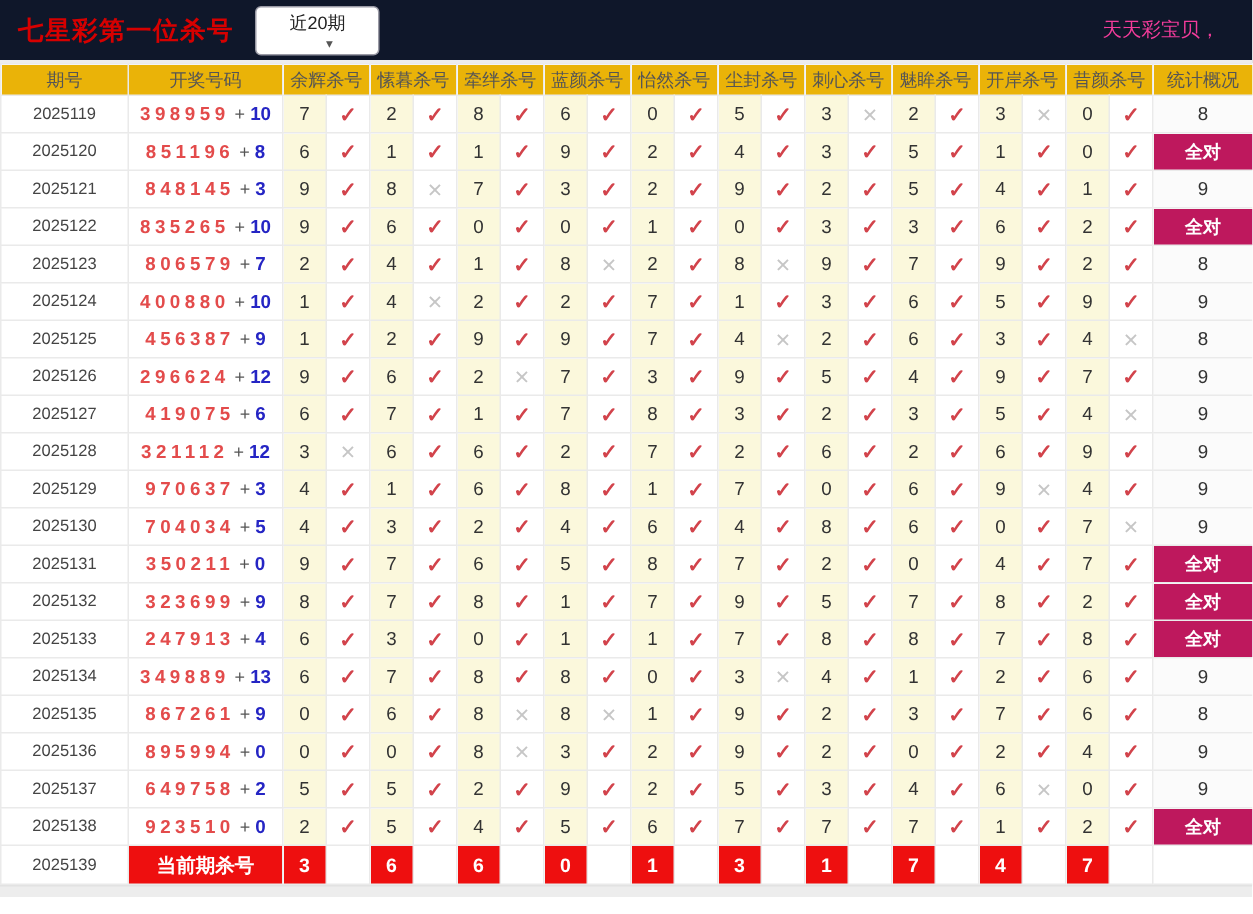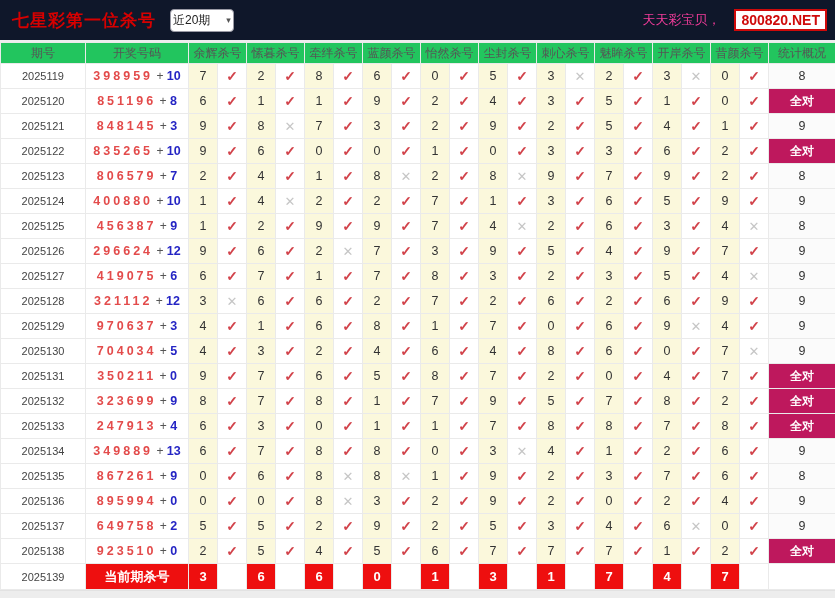--- a/index.html
+++ b/index.html
@@ -2,30 +2,30 @@
 <html><head>
 <meta charset="utf-8">
 <style>
   * { box-sizing: border-box; margin: 0; padding: 0; }
   html,body { width: 835px; background: #fff; font-family: "Liberation Sans", sans-serif; }
   .page { width: 835px; height: 609px; overflow: hidden; background: #fff; }
 
   
   .topbar { height: 42px; display: flex; align-items: center; padding: 0 8px 0 12px; background: #0f172a; border-bottom: 2px solid #ededed; }
   .title { color: #d60000; font-weight: bold; font-size: 17px; letter-spacing: 1px; }
-  .range-select { margin-left: 14px; display: inline-flex; align-items: center; border: 1px solid #9a9aa5; border-radius: 4px; background: #fff; padding: 2px 2px; font-size: 12px; color: #222; cursor: default; }
+  .range-select { margin-left: 14px; display: inline-flex; align-items: center; border: 1px solid #9a9aa5; border-radius: 4px; background: #fff; padding: 2px 22px; font-size: 12px; color: #222; cursor: default; flex-direction: column; }
   .range-select .chev { margin-left: 16px; font-size: 9px; color: #555; }
   .promo { margin-left: auto; display: flex; align-items: center; }
   .promo-pink { color: #f43c9b; font-size: 13px; margin-right: 14px; }
   .promo-box { border: 2px solid #cf0a0a; color: #cf0a0a; font-weight: bold; font-size: 14px; padding: 1px 5px; background: #fff; font-family: "Liberation Sans", sans-serif; }
 
   
   table { border-collapse: collapse; width: 835px; table-layout: fixed; }
   th, td { border: 1px solid #eaeaea; text-align: center; padding: 0; height: 25px; font-size: 12px; color: #333; overflow: hidden; white-space: nowrap; }
-  thead th { background: #22c55e; color: #555; font-weight: normal; height: 21px; font-size: 12px; }
+  thead th { background: #eab308; color: #555; font-weight: normal; height: 21px; font-size: 12px; }
   td.period { color: #444; font-size: 11px; }
   td.nums .rd { color: #e34b4b; font-weight: bold; font-size: 12.5px; letter-spacing: 3px; }
   td.nums .pl { color: #555; font-size: 12px; letter-spacing: 0; }
   td.nums .bl { color: #2525c4; font-weight: bold; font-size: 12.5px; }
   td.kn { background: #fbf8dc; color: #333; font-size: 12.5px; }
   .chk { color: #d2434b; font-weight: bold; font-size: 14px; }
   .x { color: #c6c6c6; font-size: 13px; }
   td.stat { background: #fbfbfb; font-size: 12.5px; color: #333; }
   td.stat.all { background: #be185d; color: #fff; font-weight: bold; font-size: 12px; }
 
@@ -40,21 +40,20 @@
 <div class="page">
 
   <div class="topbar">
     <span class="title">七星彩第一位杀号</span>
     <span class="range-select">
       <span>近20期</span>
       <span class="chev">▾</span>
     </span>
     <span class="promo">
       <span class="promo-pink">天天彩宝贝，</span>
-      <span class="promo-box">800820.NET</span>
     </span>
   </div>
 
   <table>
     <colgroup>
       <col style="width:85px">
         <col style="width:103px">
       <col style="width:29px">
         <col style="width:29px">
         <col style="width:29px">

